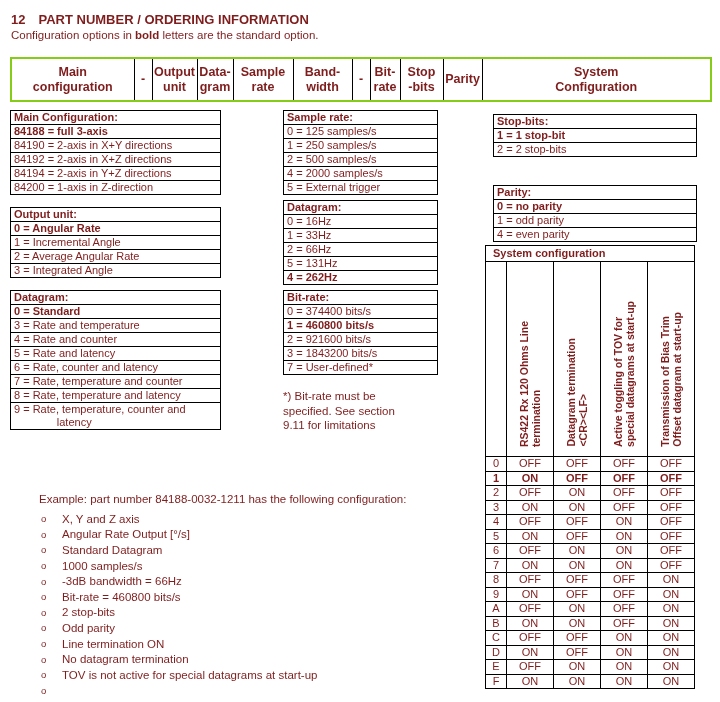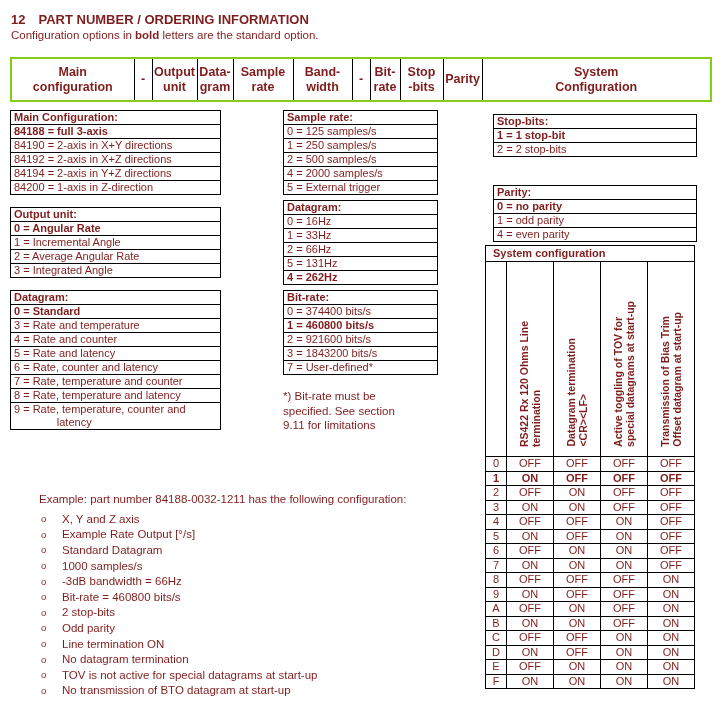--- a/index.html
+++ b/index.html
@@ -443,21 +443,21 @@
 
   <div class="example">
     <div class="example-intro">Example: part number 84188-0032-1211 has the following configuration:</div>
     <div id="bullet-list">
         <div class="bullet-row">
           <span class="bullet-glyph">o</span>
           <span class="bullet-text">X, Y and Z axis</span>
         </div>
         <div class="bullet-row">
           <span class="bullet-glyph">o</span>
-          <span class="bullet-text">Example Rate Output [°/s]</span>
+          <span class="bullet-text">Angular Rate Output [°/s]</span>
         </div>
         <div class="bullet-row">
           <span class="bullet-glyph">o</span>
           <span class="bullet-text">Standard Datagram</span>
         </div>
         <div class="bullet-row">
           <span class="bullet-glyph">o</span>
           <span class="bullet-text">1000 samples/s</span>
         </div>
         <div class="bullet-row">
@@ -483,18 +483,17 @@
         <div class="bullet-row">
           <span class="bullet-glyph">o</span>
           <span class="bullet-text">No datagram termination</span>
         </div>
         <div class="bullet-row">
           <span class="bullet-glyph">o</span>
           <span class="bullet-text">TOV is not active for special datagrams at start-up</span>
         </div>
         <div class="bullet-row">
           <span class="bullet-glyph">o</span>
-          <span class="bullet-text">No transmission of BTO datagram at start-up</span>
         </div>
       </div>
   </div>
 
 </div>
 
 </body></html>

